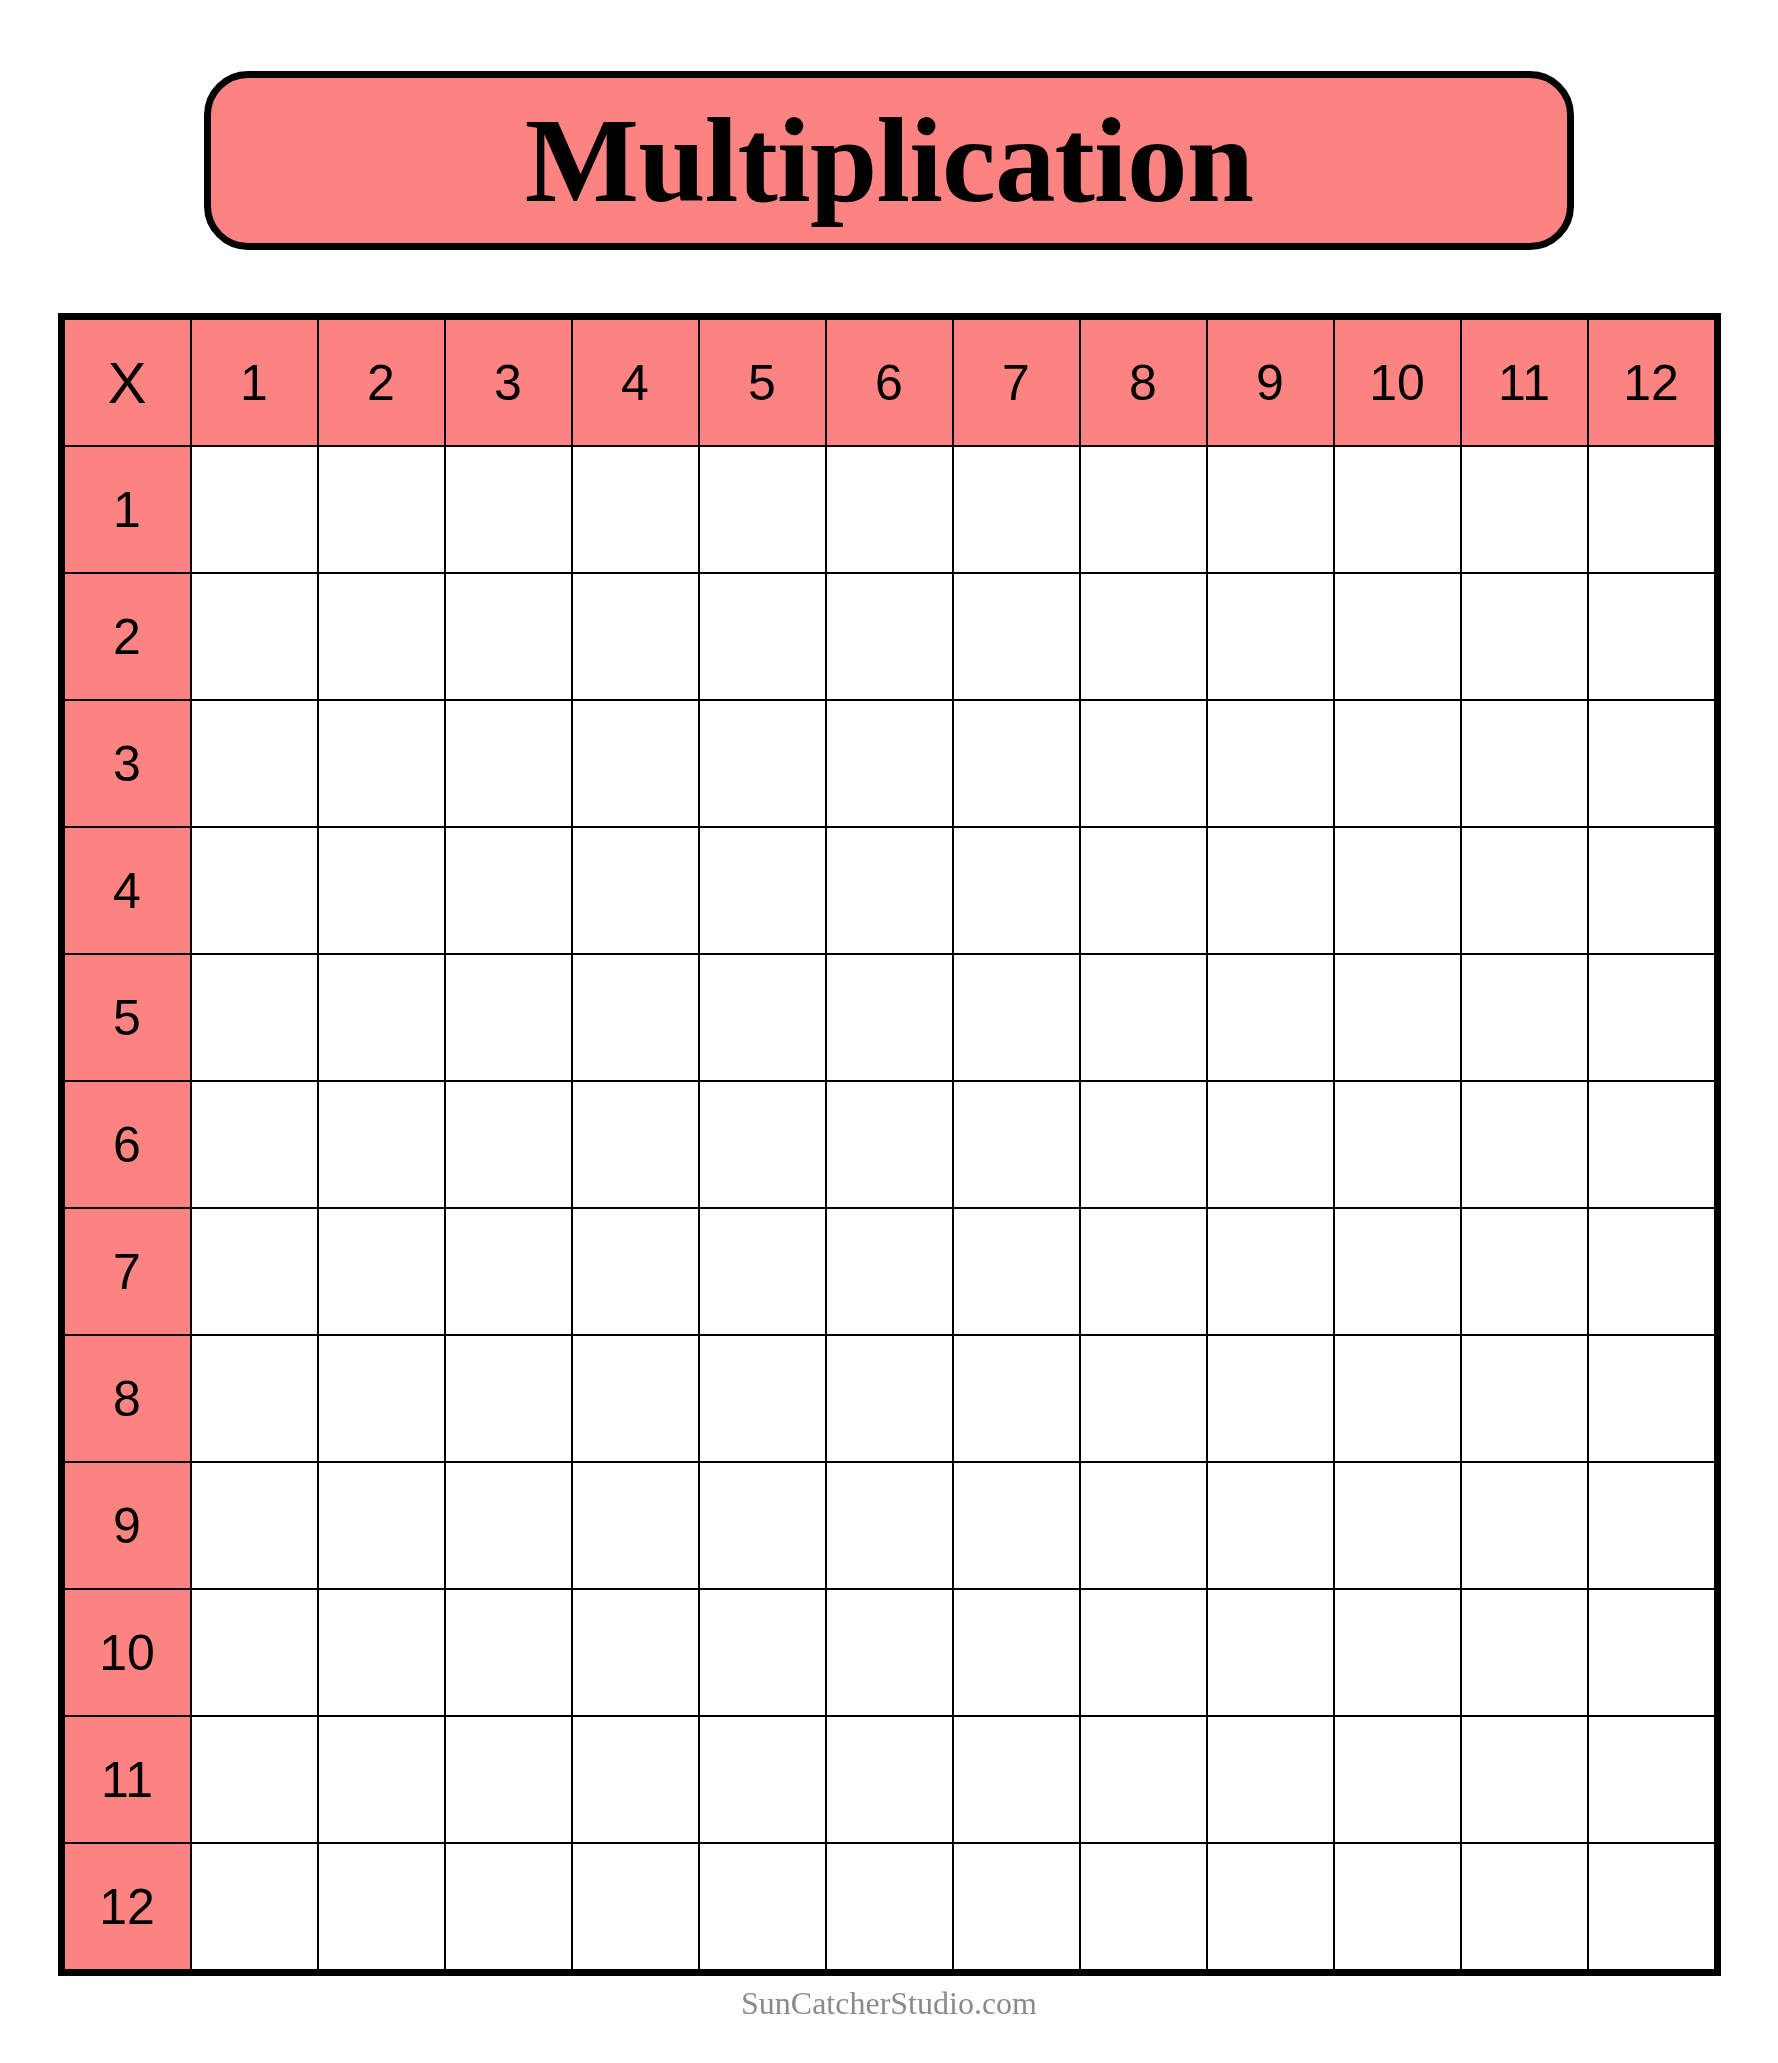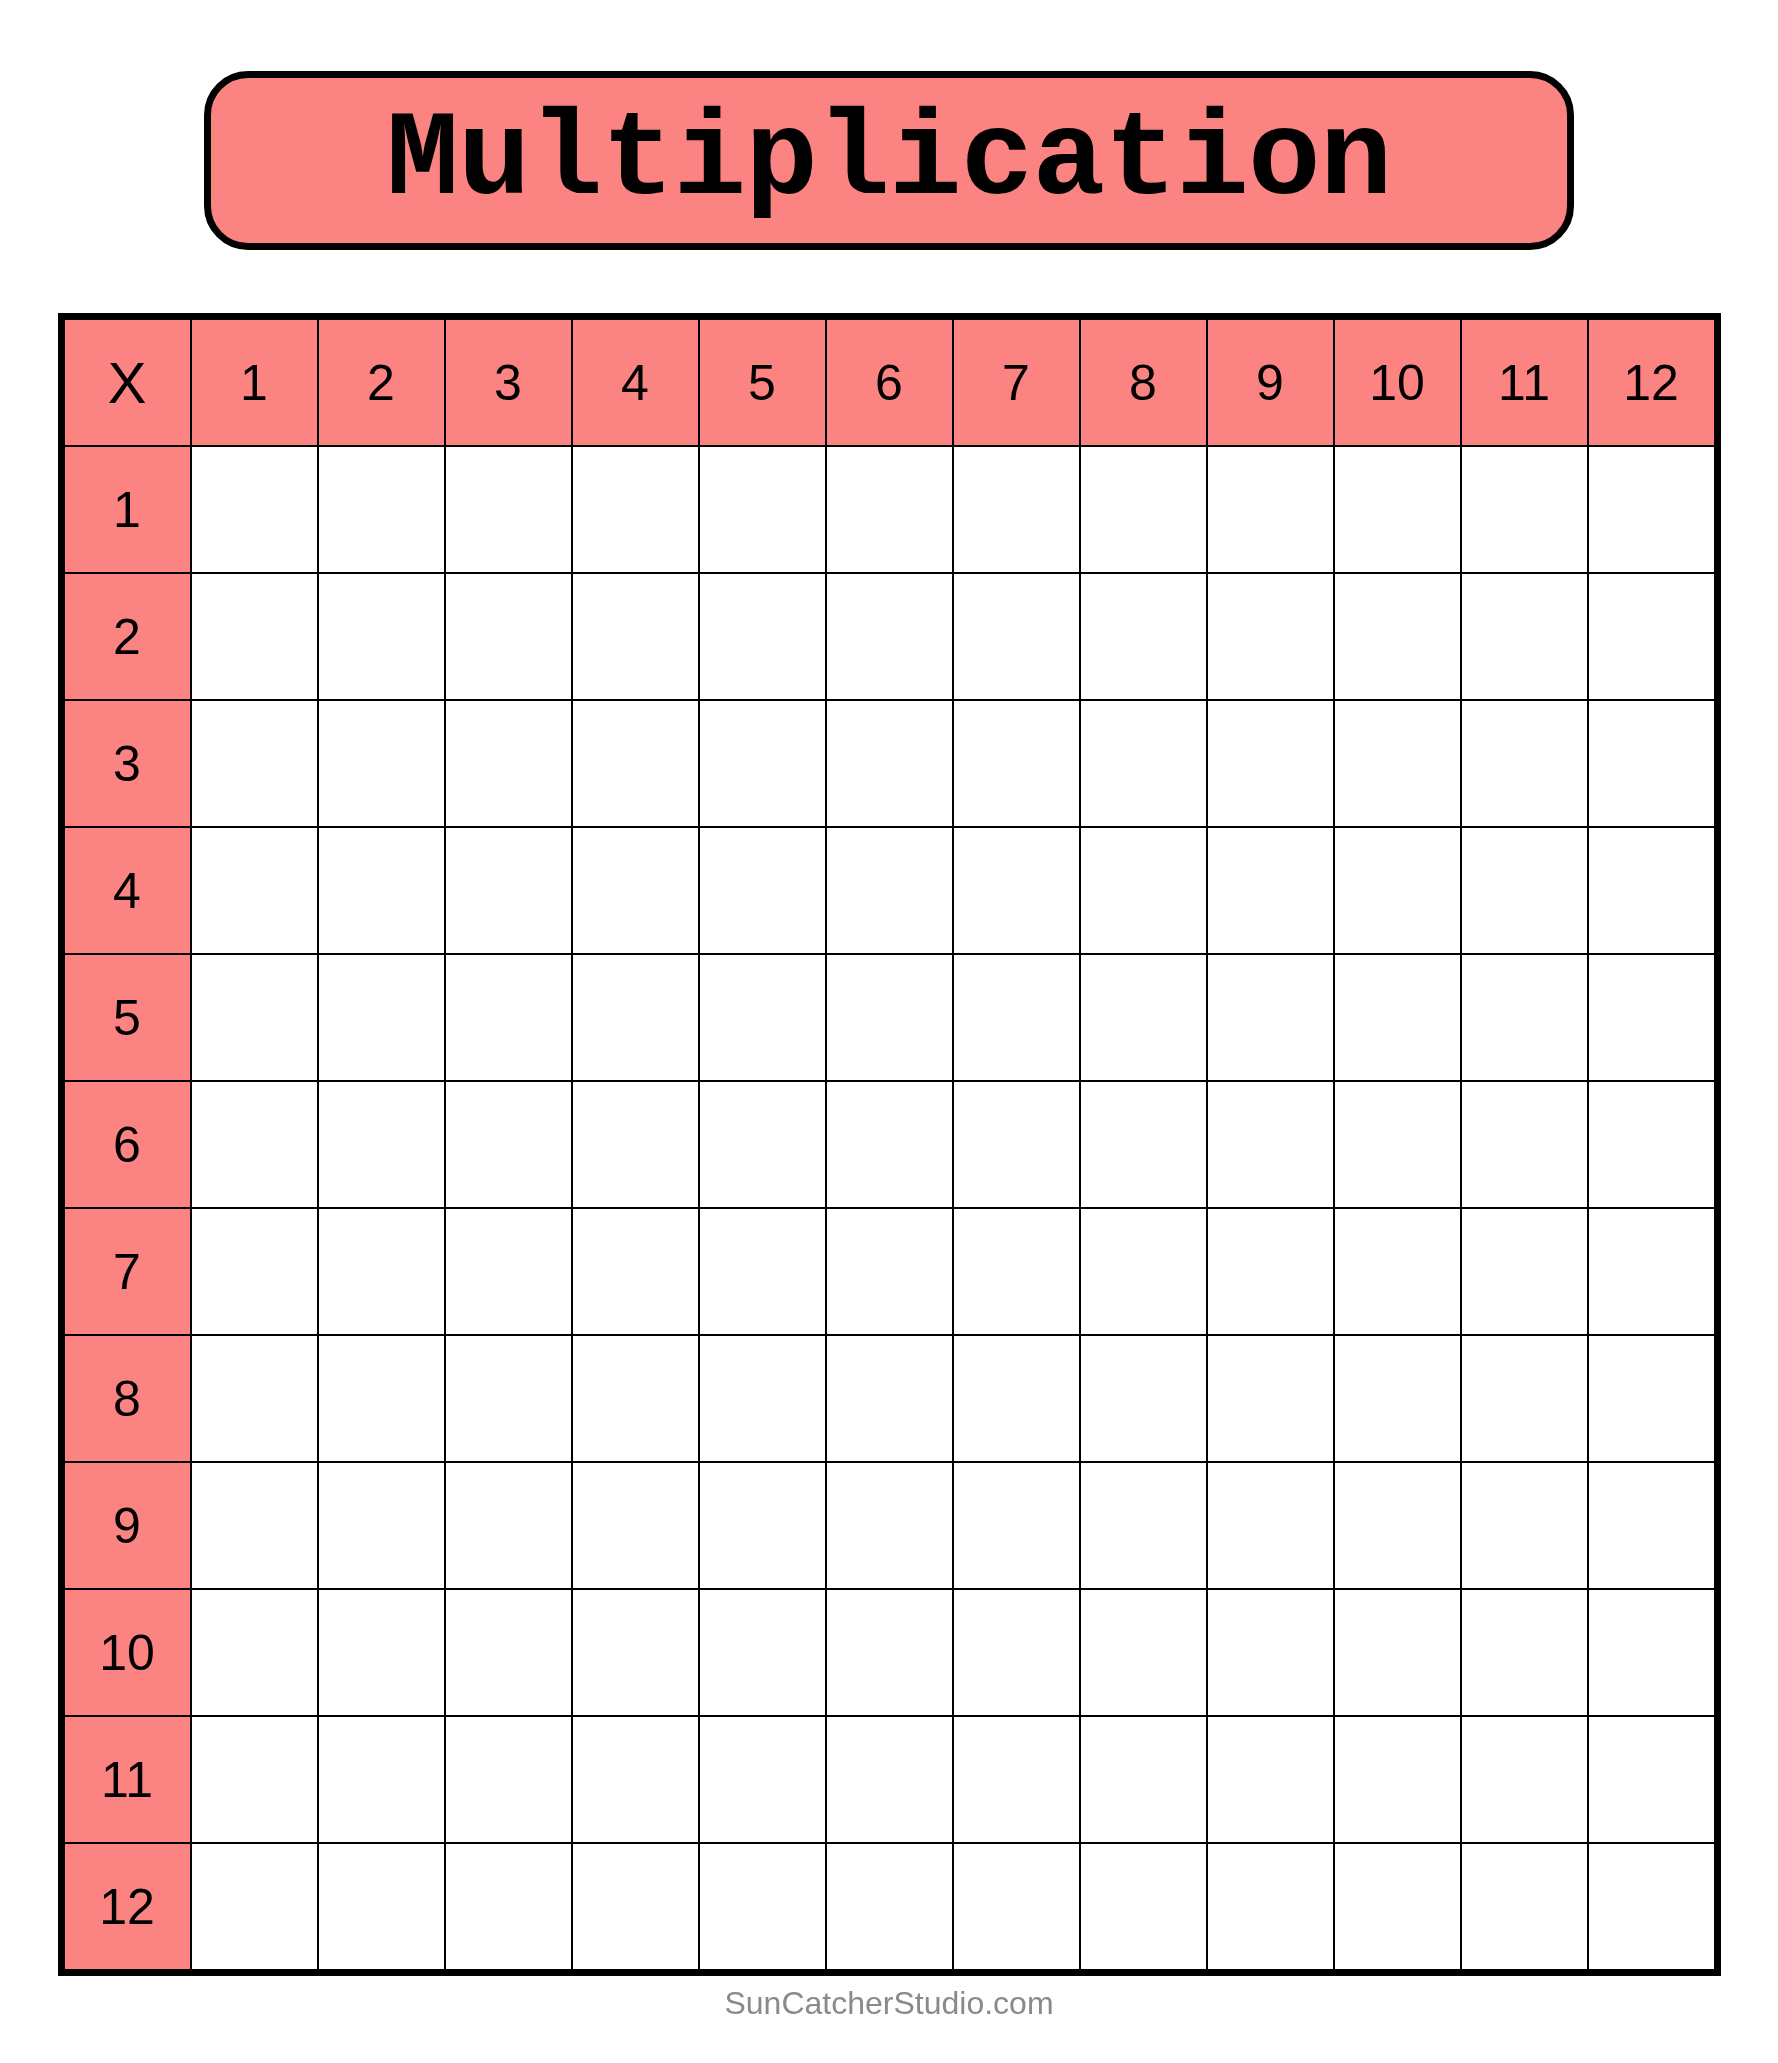--- a/index.html
+++ b/index.html
@@ -35,21 +35,21 @@
     display: flex;
     align-items: center;
     justify-content: center;
   }
   .title-text {
     font-size: 121px;
     font-weight: bold;
     color: #000000;
     letter-spacing: -0.8px;
     line-height: 1;
-    font-family: Liberation Mono, monospace;
+    font-family: Liberation Serif, serif;
   }
 
   
   .grid-wrap {
     margin-top: 63px;
   }
   table.mult-grid {
     border-collapse: collapse;
     table-layout: fixed;
     border: 7.3px solid #000000;
@@ -83,21 +83,21 @@
 
   
   .footer {
     position: absolute;
     left: 0;
     right: 0;
     bottom: 42px;
     text-align: center;
     font-size: 32px;
     color: #8a8a8a;
-    font-family: Liberation Sans, sans-serif;
+    font-family: Liberation Serif, serif;
   }
 </style>
 </head>
 <body>
 
 <div class="page">
 
   <div class="title-banner">
     <div class="title-text">Multiplication</div>
   </div>

